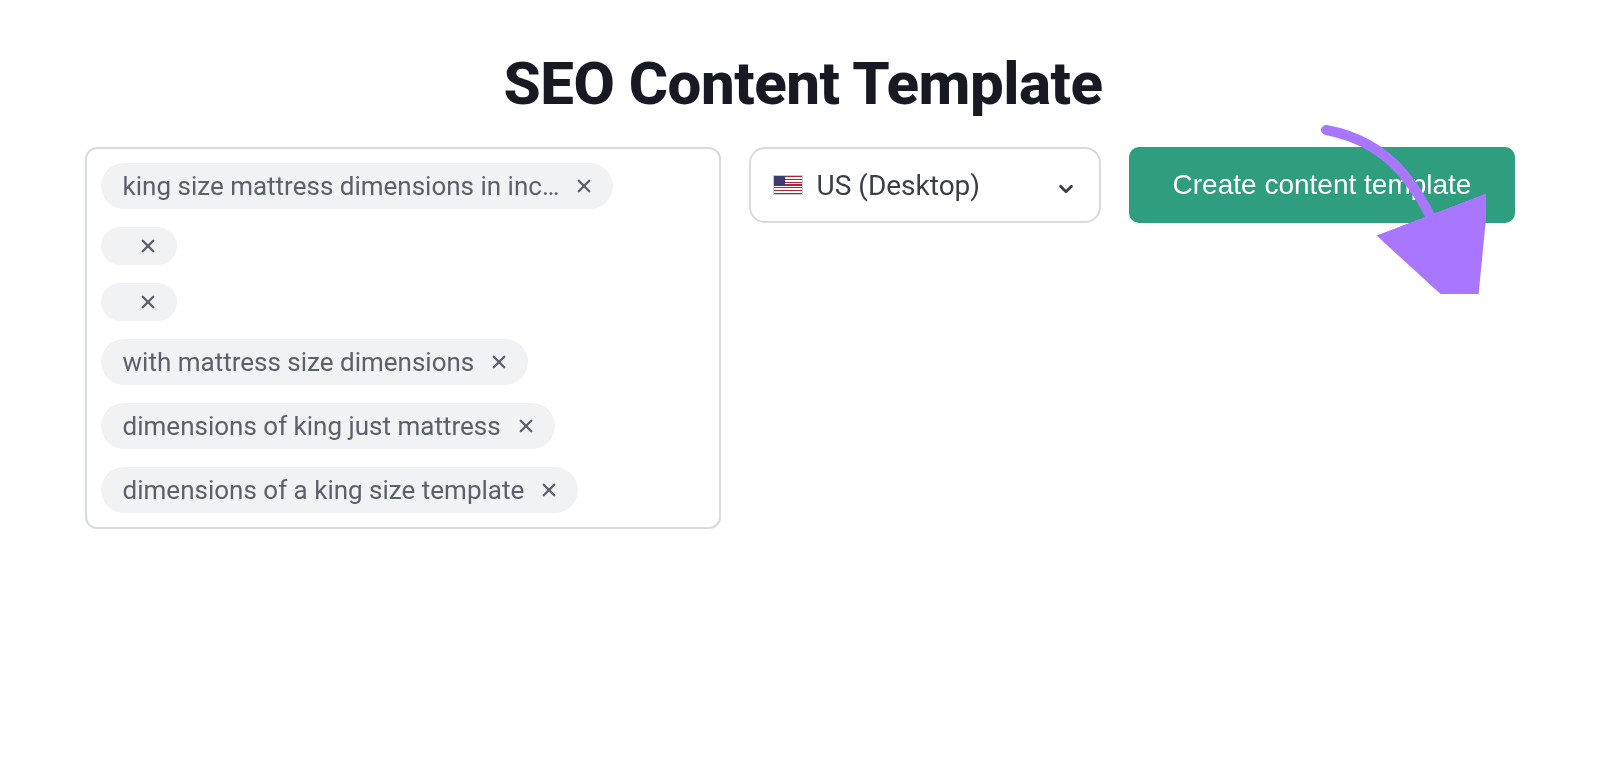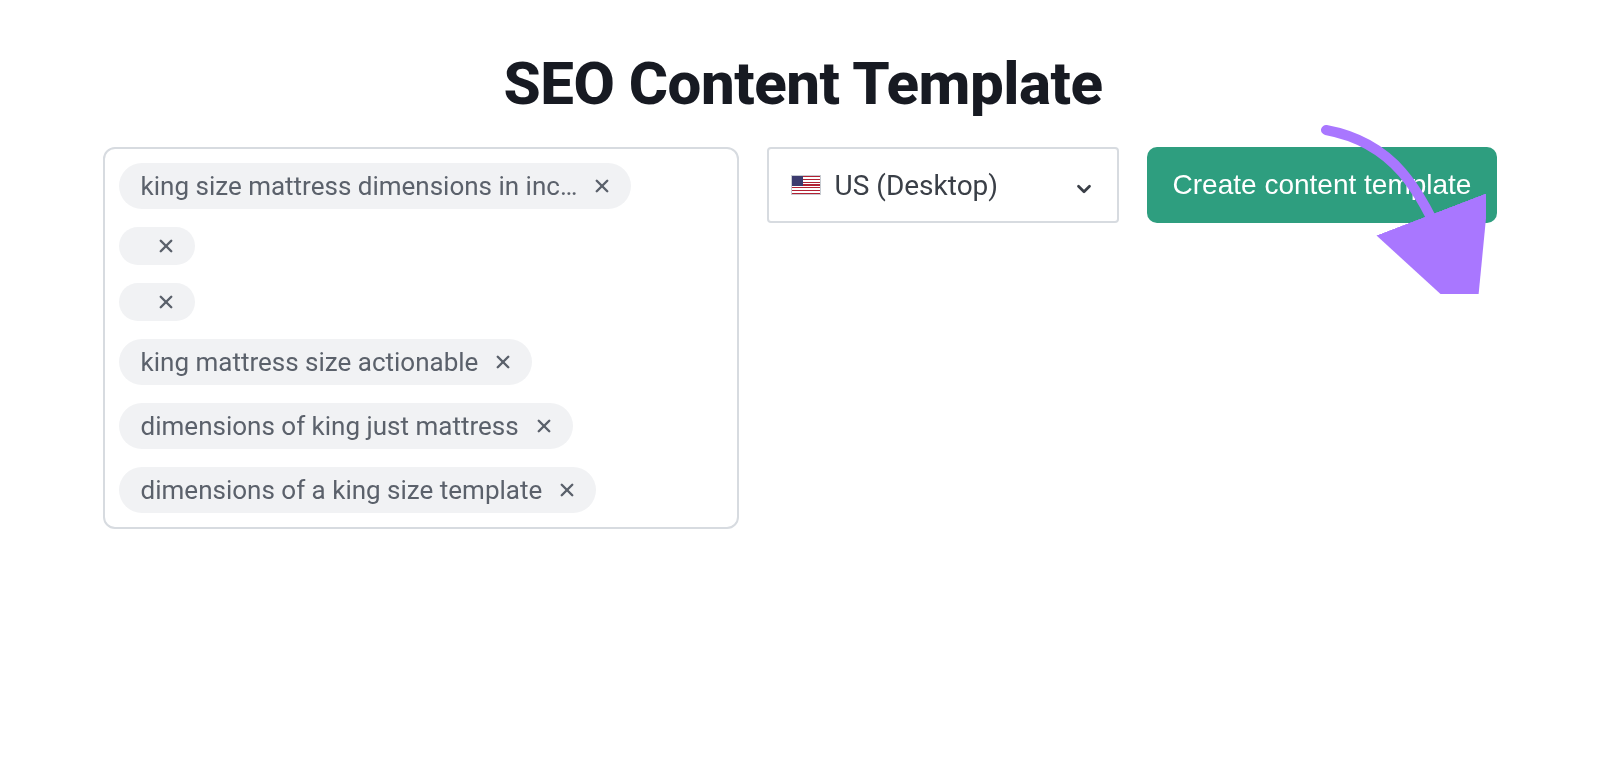--- a/index.html
+++ b/index.html
@@ -76,21 +76,21 @@
     flex-shrink: 0;
   }
   .chip-x svg { width: 18px; height: 18px; }
   .region-select {
     display: flex;
     align-items: center;
     gap: 16px;
     width: 352px;
     height: 76px;
     border: 2px solid #d7dbe0;
-    border-radius: 4px;
+    border-radius: 16px;
     padding: 0 22px;
     font-size: 28px;
     color: #3a3f47;
     cursor: pointer;
     background: #fff;
     justify-content: space-between;
   }
   .region-left {
     display: flex;
     align-items: center;
@@ -110,21 +110,21 @@
     position: absolute; left: 0; top: 0;
     width: 40%; height: 54%;
     background: #3c3b6e;
   }
   .chevron {
     width: 22px; height: 22px; color: #3a3f47;
   }
   .cta {
     position: relative;
     height: 76px;
-    padding: 0 26px;
+    padding: 0 44px;
     background: #2e9e7f;
     color: #fff;
     border: none;
     border-radius: 10px;
     font-size: 28px;
     font-weight: 500;
     cursor: pointer;
     display: flex;
     align-items: center;
     justify-content: center;
@@ -168,21 +168,21 @@
         </div>
         <div class="chip">
           <span class="chip-x">
             <svg viewBox="0 0 24 24" fill="none" stroke="currentColor" stroke-width="3.2" stroke-linecap="round">
               <line x1="5" y1="5" x2="19" y2="19"></line>
               <line x1="19" y1="5" x2="5" y2="19"></line>
             </svg>
           </span>
         </div>
         <div class="chip">
-          <span class="chip-label">king mattress size actionable</span>
+          <span class="chip-label">with mattress size dimensions</span>
           <span class="chip-x">
             <svg viewBox="0 0 24 24" fill="none" stroke="currentColor" stroke-width="3.2" stroke-linecap="round">
               <line x1="5" y1="5" x2="19" y2="19"></line>
               <line x1="19" y1="5" x2="5" y2="19"></line>
             </svg>
           </span>
         </div>
         <div class="chip">
           <span class="chip-label">dimensions of king just mattress</span>
           <span class="chip-x">

